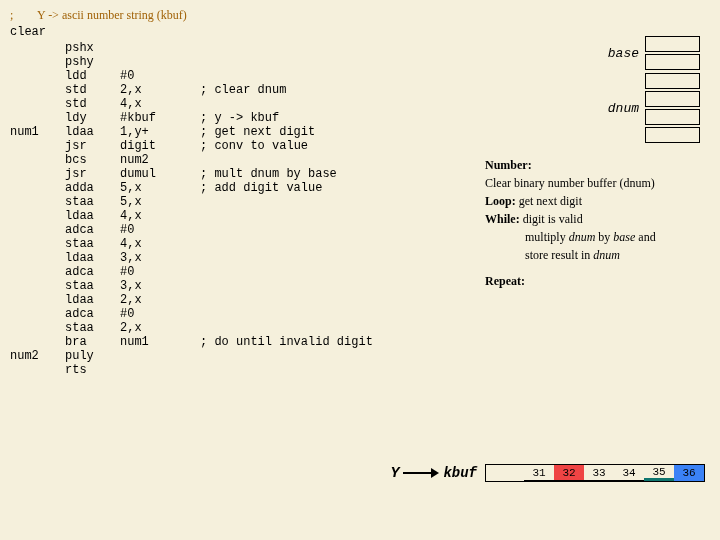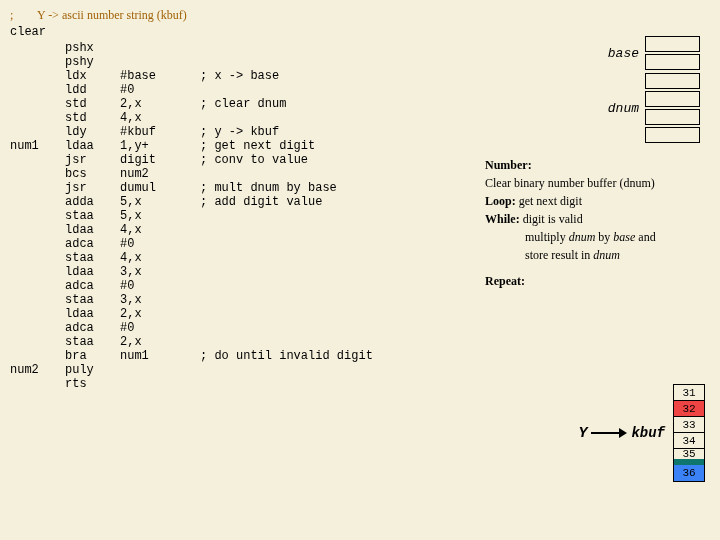--- a/index.html
+++ b/index.html
@@ -124,26 +124,20 @@
         <div class="col-comment"></div>
       </div>
 
       <div class="code-row">
         <div class="col-label"></div>
         <div class="col-mnemonic">pshy</div>
         <div class="col-operand"></div>
         <div class="col-comment"></div>
       </div>
 
-      <div class="code-row">
-        <div class="col-label"></div>
-        <div class="col-mnemonic">ldx</div>
-        <div class="col-operand">#base</div>
-        <div class="col-comment">; x -&gt; base</div>
-      </div>
 
       <div class="code-row">
         <div class="col-label"></div>
         <div class="col-mnemonic">ldd</div>
         <div class="col-operand">#0</div>
         <div class="col-comment"></div>
       </div>
 
       <div class="code-row">
         <div class="col-label"></div>
@@ -345,25 +339,25 @@
 
     <div style="position:absolute;bottom:50px;right:5px;display:flex;align-items:center;gap:4px;">
       <span style="font-family:'Courier New',monospace;font-size:15px;font-style:italic;font-weight:bold;">Y</span>
 
       <div style="display:flex;align-items:center;">
         <div style="width:28px;height:2px;background:#000;"></div>
         <div style="width:0;height:0;border-top:5px solid transparent;border-bottom:5px solid transparent;border-left:8px solid #000;"></div>
       </div>
       <span style="font-family:'Courier New',monospace;font-size:14px;font-style:italic;font-weight:bold;margin-right:4px;">kbuf</span>
 
-      <div style="display:flex;flex-direction:column;border:1px solid #000;">
+      <div style="display:flex;flex-direction:row;border:1px solid #000;padding-left:38px;">
         <div style="width:30px;height:16px;border-bottom:1px solid #000;display:flex;align-items:center;justify-content:center;font-family:'Courier New',monospace;font-size:11px;background:#f5f0dc;">31</div>
         <div style="width:30px;height:16px;border-bottom:1px solid #000;display:flex;align-items:center;justify-content:center;font-family:'Courier New',monospace;font-size:11px;background:#ef4444;">32</div>
         <div style="width:30px;height:16px;border-bottom:1px solid #000;display:flex;align-items:center;justify-content:center;font-family:'Courier New',monospace;font-size:11px;background:#f5f0dc;">33</div>
         <div style="width:30px;height:16px;border-bottom:1px solid #000;display:flex;align-items:center;justify-content:center;font-family:'Courier New',monospace;font-size:11px;background:#f5f0dc;">34</div>
-        <div style="width:30px;height:16px;border-bottom:6px solid #0f766e;display:flex;align-items:center;justify-content:center;font-family:'Courier New',monospace;font-size:11px;background:#f5f0dc;">35</div>
+        <div style="width:30px;height:16px;border-bottom:3px solid #0f766e;display:flex;align-items:center;justify-content:center;font-family:'Courier New',monospace;font-size:11px;background:#f5f0dc;">35</div>
         <div style="width:30px;height:16px;display:flex;align-items:center;justify-content:center;font-family:'Courier New',monospace;font-size:11px;background:#3b82f6;">36</div>
       </div>
     </div>
 
   </div>
 
 </div>
 
 </body></html>

